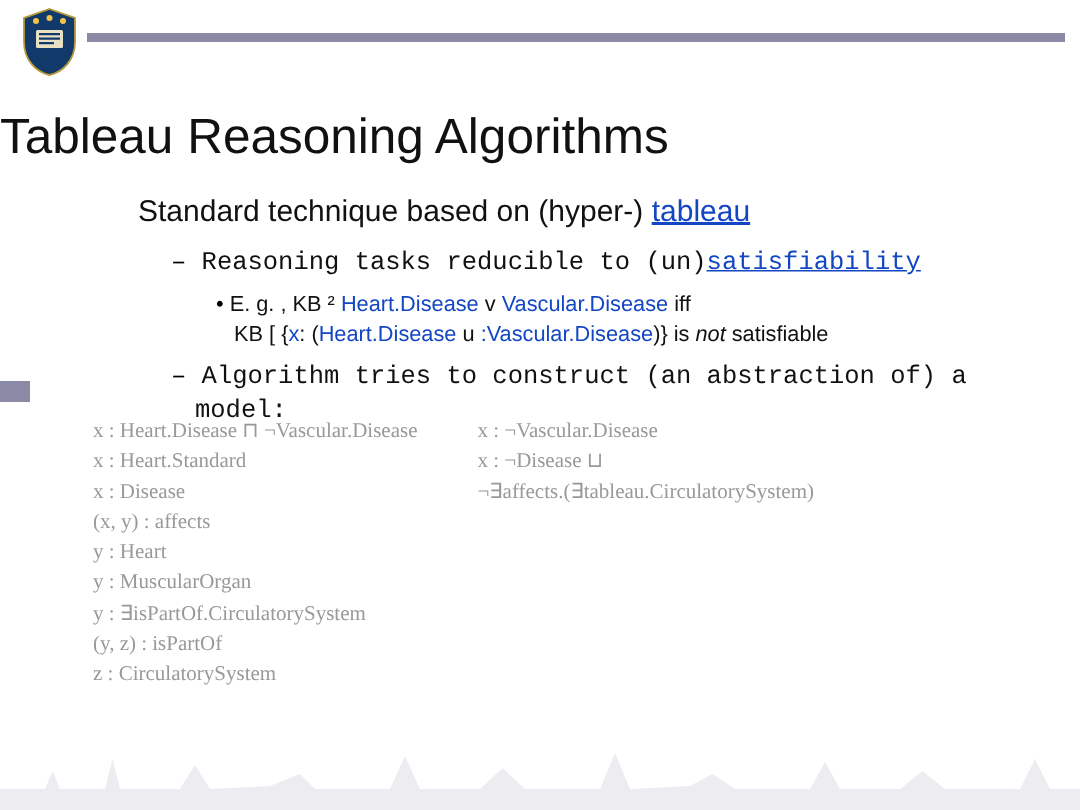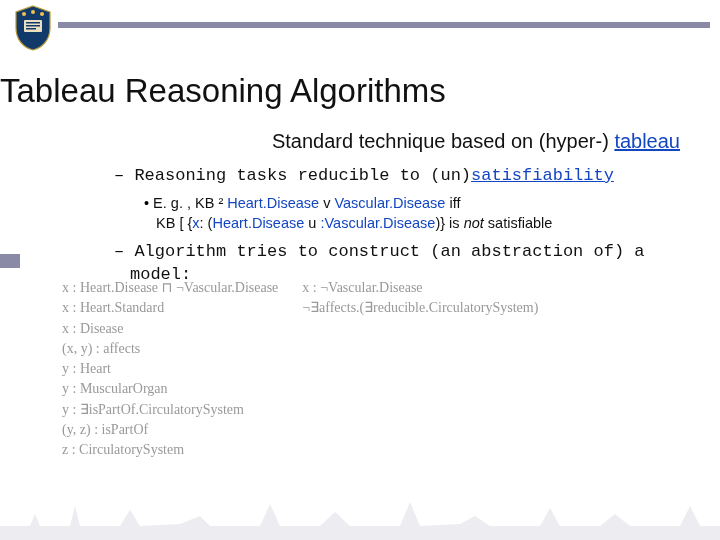--- a/index.html
+++ b/index.html
@@ -48,21 +48,20 @@
     top: 128px;
     left: 92px;
     right: 40px;
     font-size: 18px;
     color: #111;
     line-height: 1.35;
   }
   .lvl1 {
     font-size: 20px;
     margin-bottom: 10px;
-    text-align: right;
   }
   .lvl2 {
     font-size: 17px;
     margin: 6px 0 6px 22px;
     text-indent: -16px;
     padding-left: 16px;
     font-family: Liberation Mono, monospace;
   }
   .lvl3 {
     font-size: 14.5px;
@@ -77,21 +76,21 @@
   .under { text-decoration: underline; }
   .italic { font-style: italic; }
 
   .math-block {
     position: absolute;
     top: 278px;
     left: 62px;
     right: 20px;
     display: flex;
     flex-direction: row;
-    gap: 24px;
+    gap: 40px;
     font-family: "Cambria Math", "Times New Roman", serif;
     font-size: 14px;
     color: #999;
     line-height: 1.45;
   }
   .col {
     display: flex;
     flex-direction: column;
   }
   .col div { white-space: nowrap; }
@@ -162,21 +161,22 @@
       <div>x : Disease</div>
       <div>(x, y) : affects</div>
       <div>y : Heart</div>
       <div>y : MuscularOrgan</div>
       <div>y : ∃isPartOf.CirculatorySystem</div>
       <div>(y, z) : isPartOf</div>
       <div>z : CirculatorySystem</div>
     </div>
     <div class="col">
       <div>x : ¬Vascular.Disease</div>
-      <div>    ¬∃affects.(∃reducible.CirculatorySystem)</div>
+      <div>x : ¬Disease ⊔</div>
+      <div>    ¬∃affects.(∃tableau.CirculatorySystem)</div>
     </div>
   </div>
 
   <div class="skyline">
     <svg viewBox="0 0 720 44" preserveAspectRatio="none">
       <path d="M0 44 L0 30 L30 30 L35 18 L40 30 L70 30 L75 10 L80 30 L120 30 L130 14 L140 30 L180 28 L200 20 L210 30 L260 30 L270 8 L280 30 L320 30 L335 16 L350 30 L400 30 L410 6 L420 30 L460 28 L475 20 L490 30 L540 30 L550 12 L560 30 L600 30 L615 18 L630 30 L680 30 L690 10 L700 30 L720 30 L720 44 Z" fill="#b9b9c8"></path>
     </svg>
   </div>
 
 </div>

